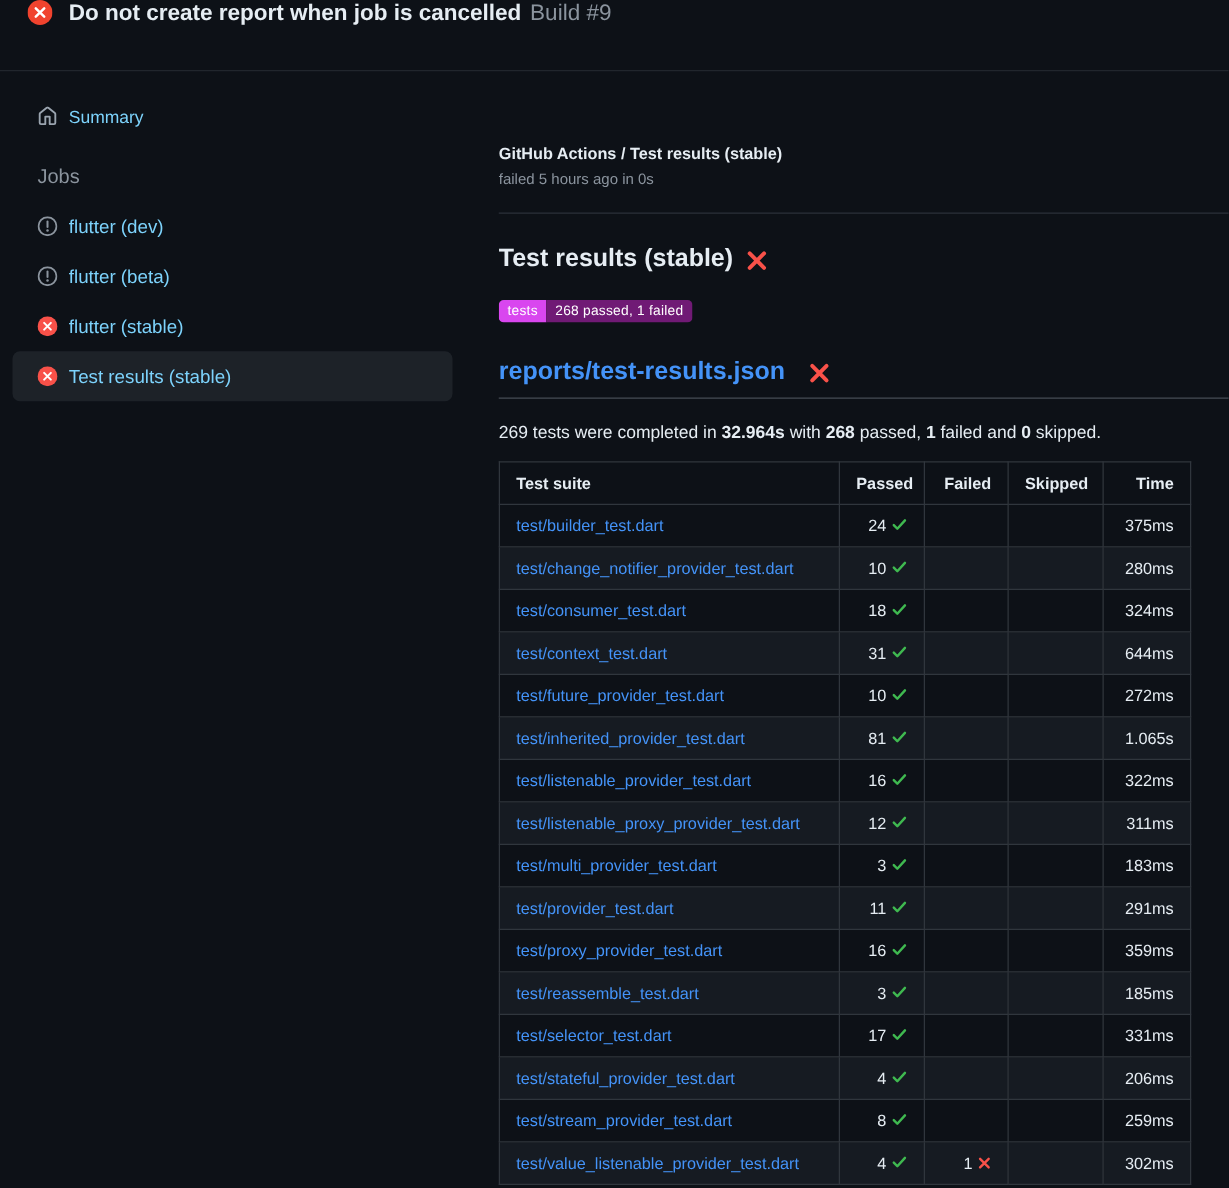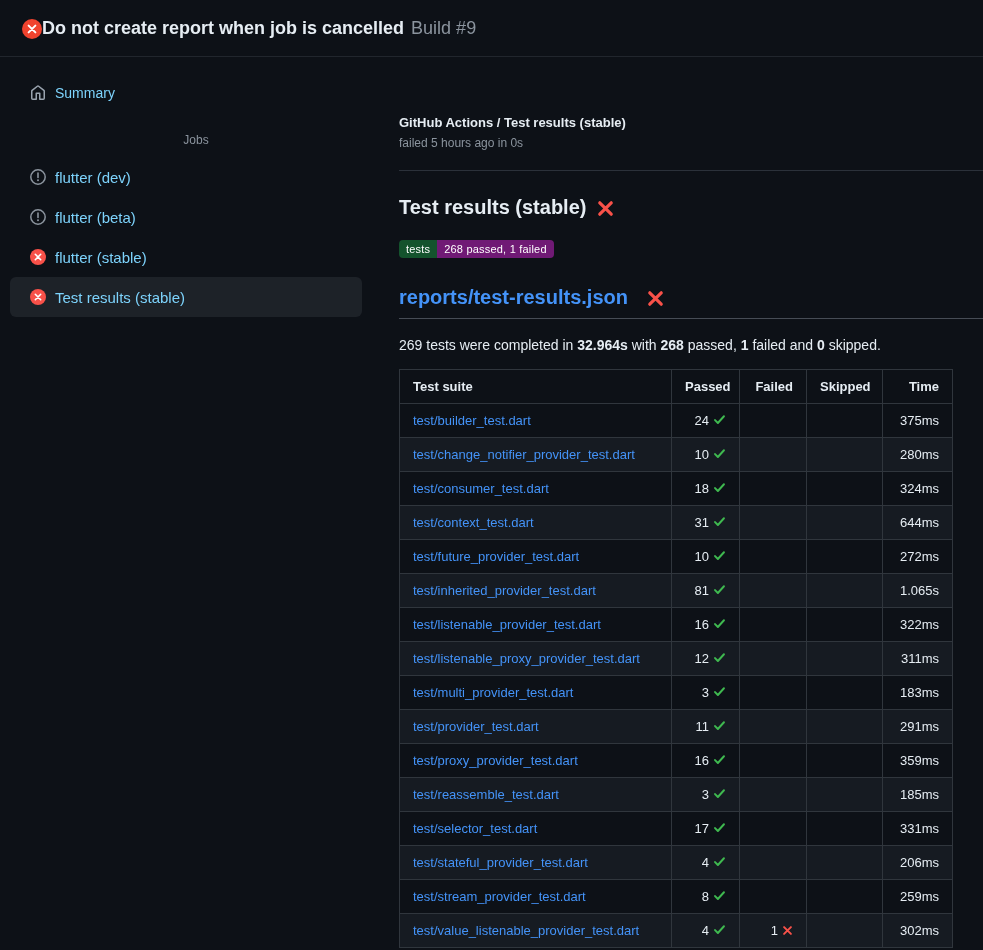--- a/index.html
+++ b/index.html
@@ -5,57 +5,57 @@
   * { box-sizing: border-box; }
   html, body { margin: 0; padding: 0; }
   body {
     width: 983px; height: 950px; overflow: hidden;
     background: #0d1117; color: #e6edf3;
     font-family: "Liberation Sans", "DejaVu Sans", sans-serif;
     font-size: 14px;
   }
   
   .run-header {
-    height: 57px; display: flex; align-items: flex-end; 
-    padding: 17px 22px; border-bottom: 1px solid #21262d;
+    height: 57px; display: flex; align-items: flex-start; gap: 13px;
+    padding: 0 22px; border-bottom: 1px solid #21262d;
   }
   .run-header .big-status { width: 20px; height: 20px; flex: none; display: inline-flex; }
   .run-title { margin: 0; font-size: 18px; font-weight: 700; white-space: nowrap; }
   .run-title .build { color: #8b949e; font-weight: 400; margin-left: 7px; }
 
   
   .layout { display: flex; align-items: flex-start; }
   .sidebar { width: 370px; flex: none; padding: 16px 8px 0 10px; }
   .side-item {
     display: flex; align-items: center; gap: 9px;
     height: 40px; padding: 0 20px; border-radius: 6px;
     font-size: 14px; cursor: pointer; color: #7dd3fc;
   }
   .side-item.selected { background: rgba(177,186,196,0.10); }
   .side-item .icon16 { width: 16px; height: 16px; flex: none; display: inline-flex; }
   .side-item.job { font-size: 15px; }
-  .side-section-label { color: #8b949e; font-size: 12px; margin: 20px 0 10px 20px; text-align: center; }
+  .side-section-label { color: #8b949e; font-size: 16px; margin: 20px 0 10px 20px; }
 
   
   .main { flex: 1; min-width: 0; padding: 34px 0 0 29px; }
   .breadcrumb { font-size: 13px; font-weight: 700; color: #e6edf3; margin-top: 24px; }
   .status-line { margin-top: 6px; font-size: 12px; color: #8b949e; }
   .divider { border: none; border-top: 1px solid #2b313a; margin: 20px 0 0 0; }
 
   .section-title {
     margin: 25px 0 0 0; display: flex; align-items: center; gap: 11px;
     font-size: 20px; font-weight: 700; color: #e6edf3;
   }
   .x-lg { width: 17px; height: 17px; display: inline-flex; position: relative; top: 1px; }
 
   .badge {
     display: inline-flex; margin-top: 21px; font-size: 11px; line-height: 18px;
     border-radius: 4px; overflow: hidden; color: #ffffff; letter-spacing: .2px;
   }
-  .badge-label { background: #14532d; padding: 0 7px; }
+  .badge-label { background: #d946ef; padding: 0 7px; }
   .badge-value { background: #701a75; padding: 0 7px; }
 
   .report-title {
     margin: 28px 0 0 0; display: flex; align-items: center; gap: 19px;
     font-size: 20px; font-weight: 700;
     padding-bottom: 9px; border-bottom: 1px solid #464c55;
   }
   .report-title a { color: #4493f8; text-decoration: none; }
 
   .summary-line { margin: 18px 0 0 0; font-size: 14px; color: #e6edf3; }

